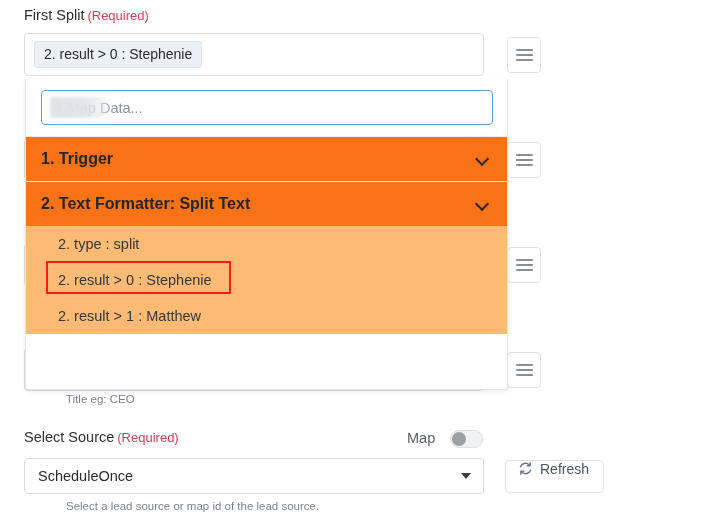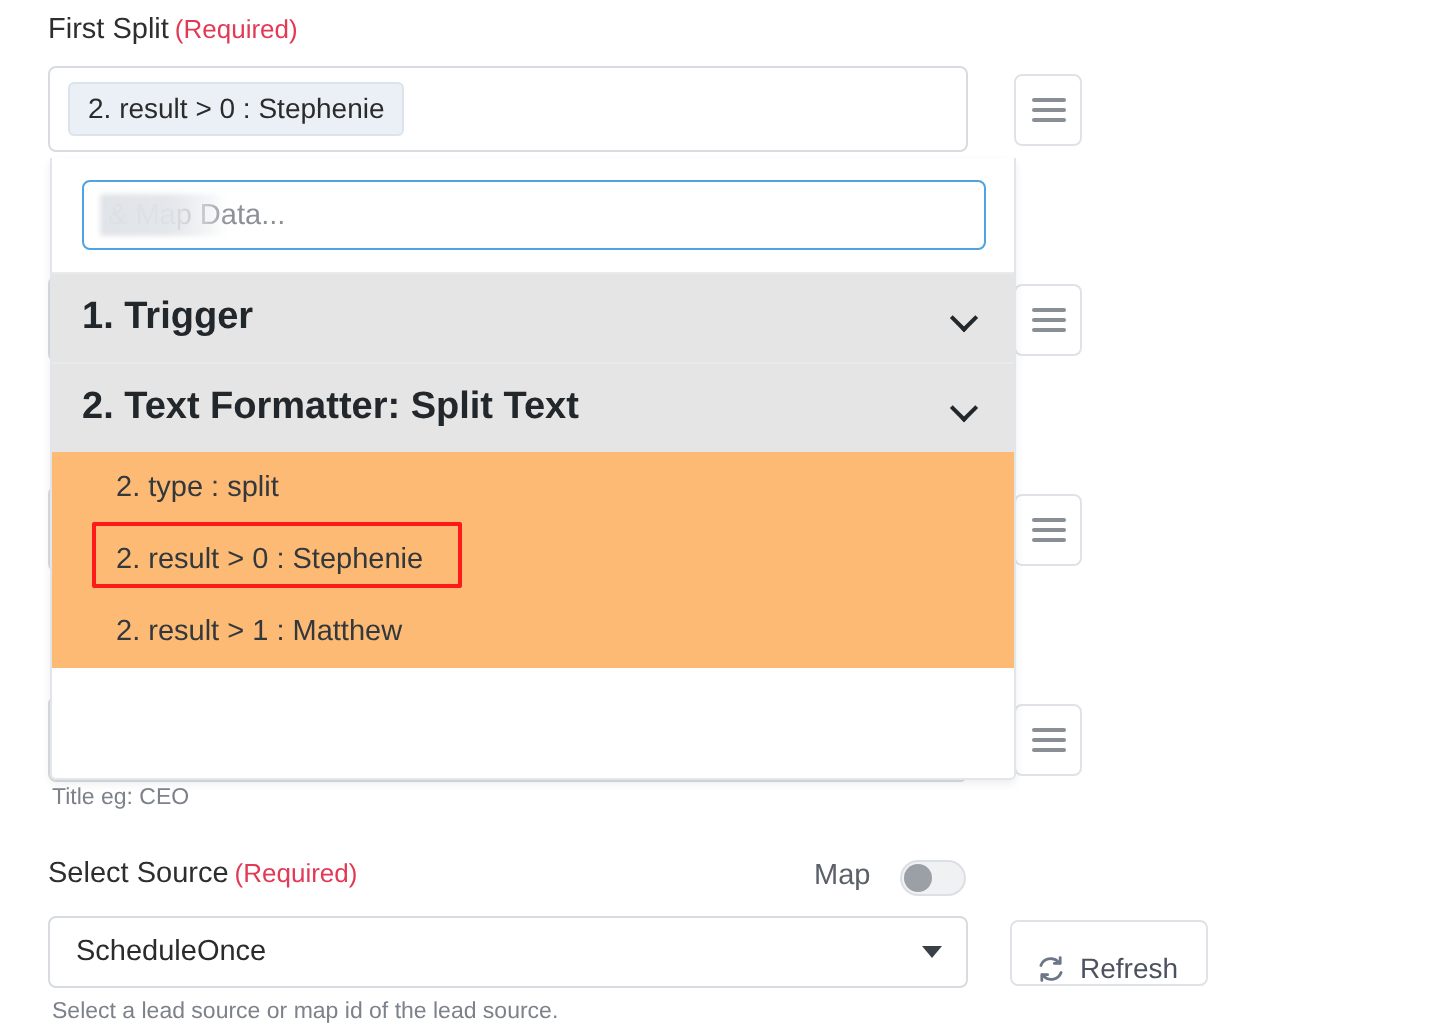--- a/index.html
+++ b/index.html
@@ -170,24 +170,24 @@
     bottom: 0;
   }
   .dd-group-header {
     position: relative;
     height: 45px;
     box-sizing: border-box;
     display: flex;
     align-items: center;
     padding: 0 18px 0 15px;
     border-top: 1px solid #e8eaed;
-    font-size: 19px;
+    font-size: 16px;
     font-weight: 700;
     color: #22272c;
-    background: #e5e5e5;
+    background: #f97316;
   }
   .dd-group-header .label { flex: 1; white-space: nowrap; }
   .chev {
     width: 13px;
     height: 13px;
     position: relative;
     flex: 0 0 auto;
   }
   .chev::before {
     content: "";
@@ -225,20 +225,21 @@
     border-radius: 1px;
     pointer-events: none;
   }
 
   
   .helper {
     position: absolute;
     font-size: 11.5px;
     color: #7d828a;
     white-space: nowrap;
+    margin-left: 40px;
   }
   .helper-title { left: 26px; top: 393px; }
   .helper-source { left: 26px; top: 500px; }
 
   
   .section-label {
     position: absolute;
     left: 24px;
     top: 429px;
     font-size: 14.5px;
@@ -305,21 +306,21 @@
   .refresh-btn {
     position: absolute;
     left: 505px;
     top: 460px;
     height: 33px;
     box-sizing: border-box;
     background: #ffffff;
     border: 1px solid #dfe3e8;
     border-radius: 4px;
     display: flex;
-    align-items: flex-end;
+    align-items: flex-start;
     gap: 7px;
     padding: 0 14px 0 12px;
   }
   .refresh-btn .rtext {
     font-size: 14px;
     color: #4c5360;
     white-space: nowrap;
   }
   .refresh-icon { display: block; }
 </style>

